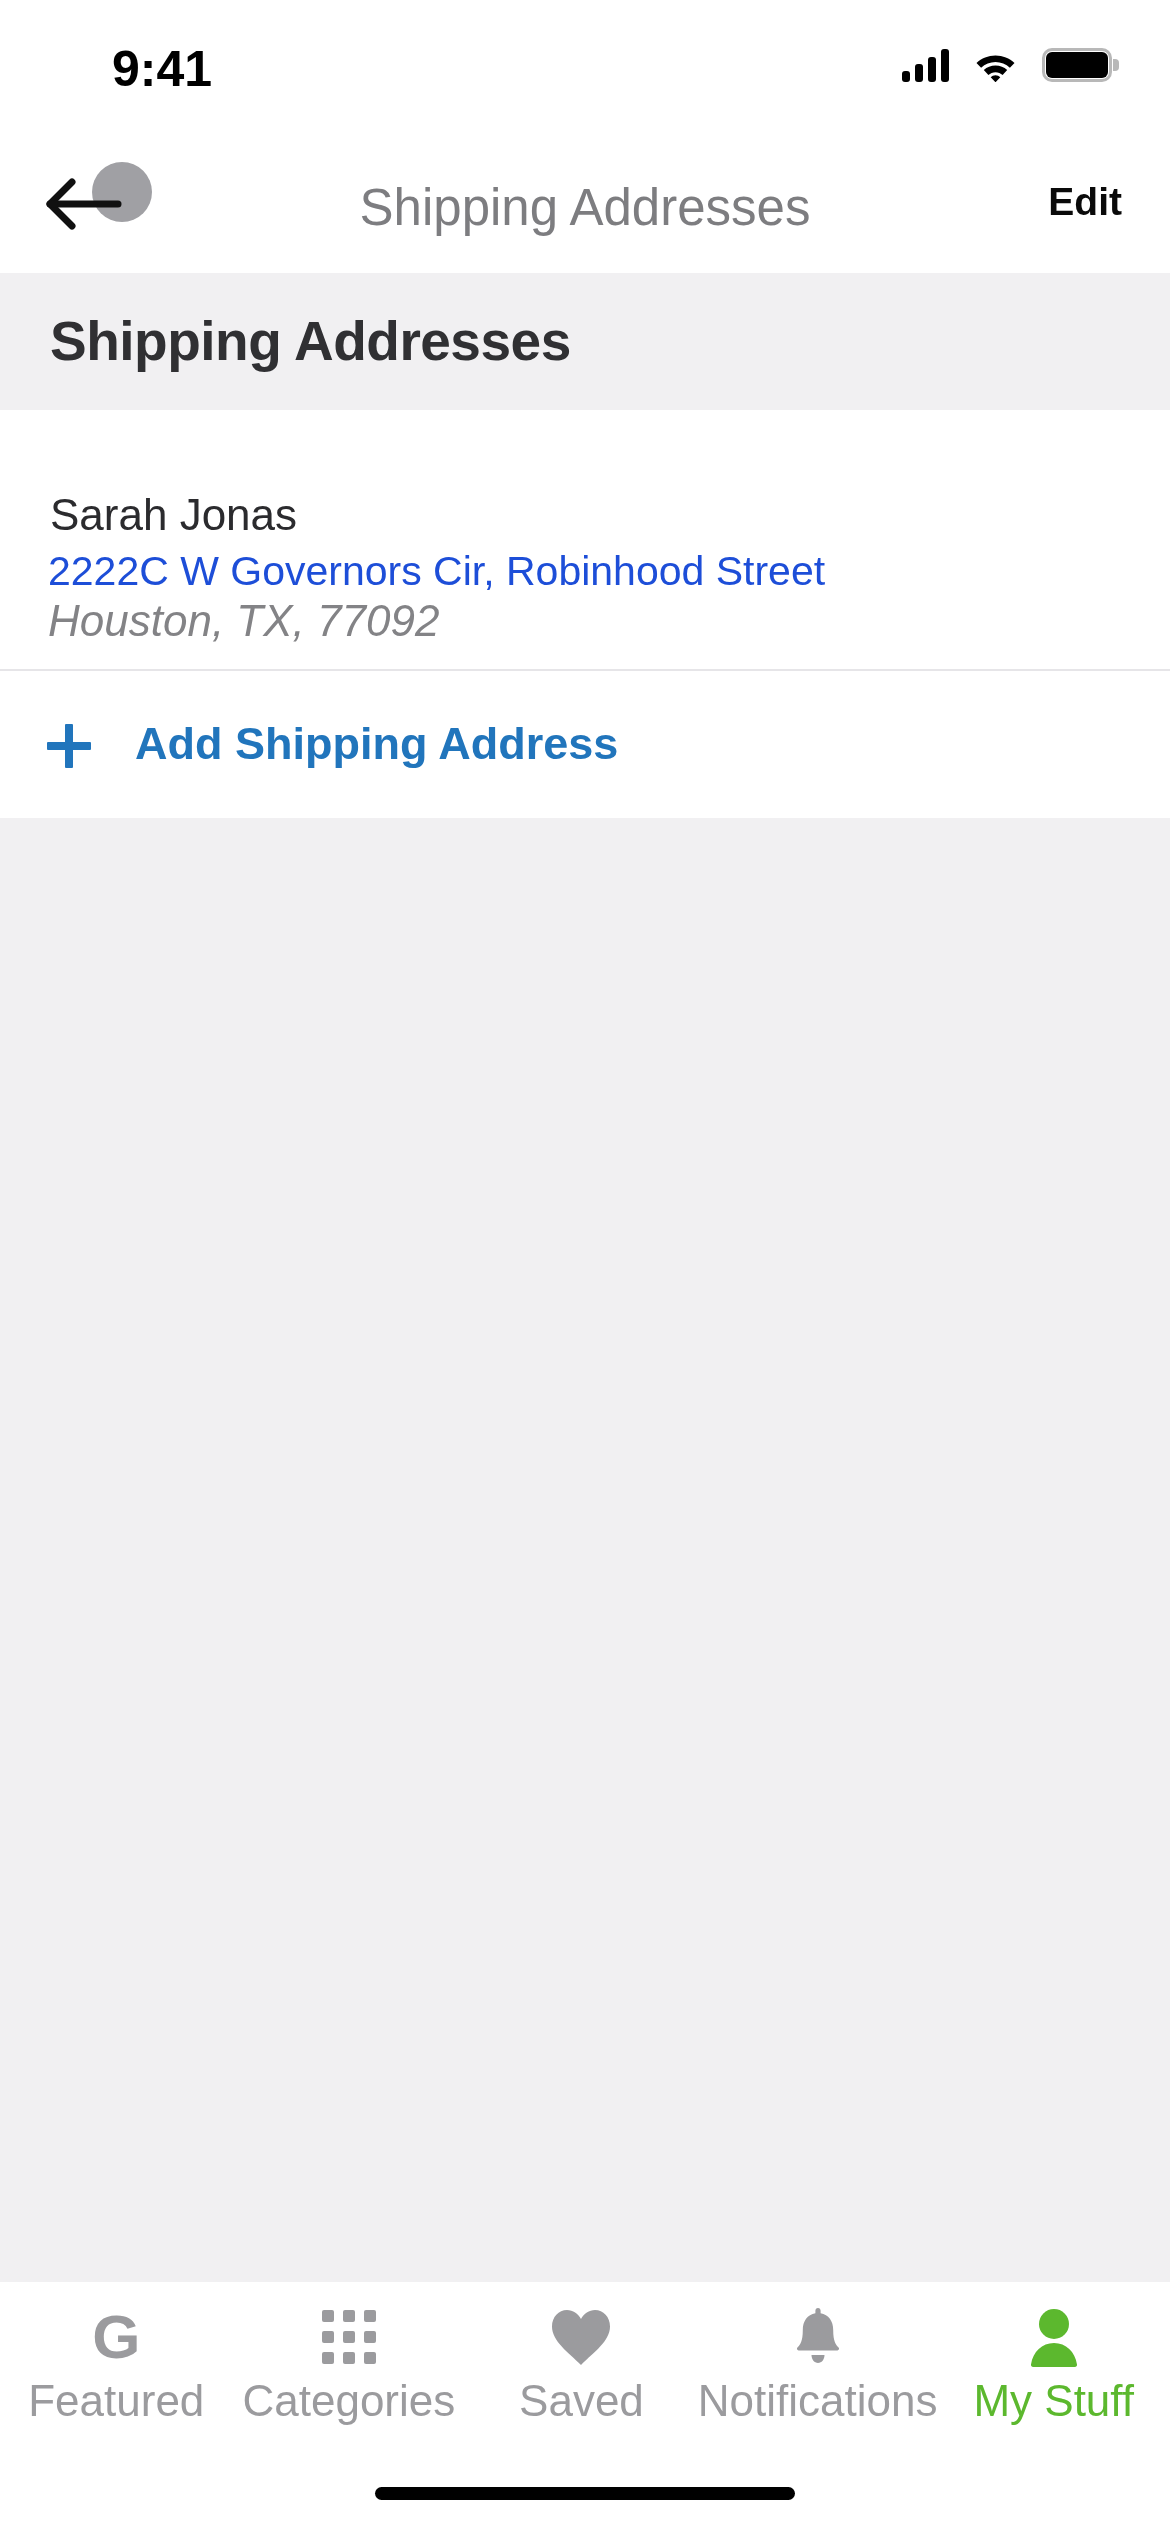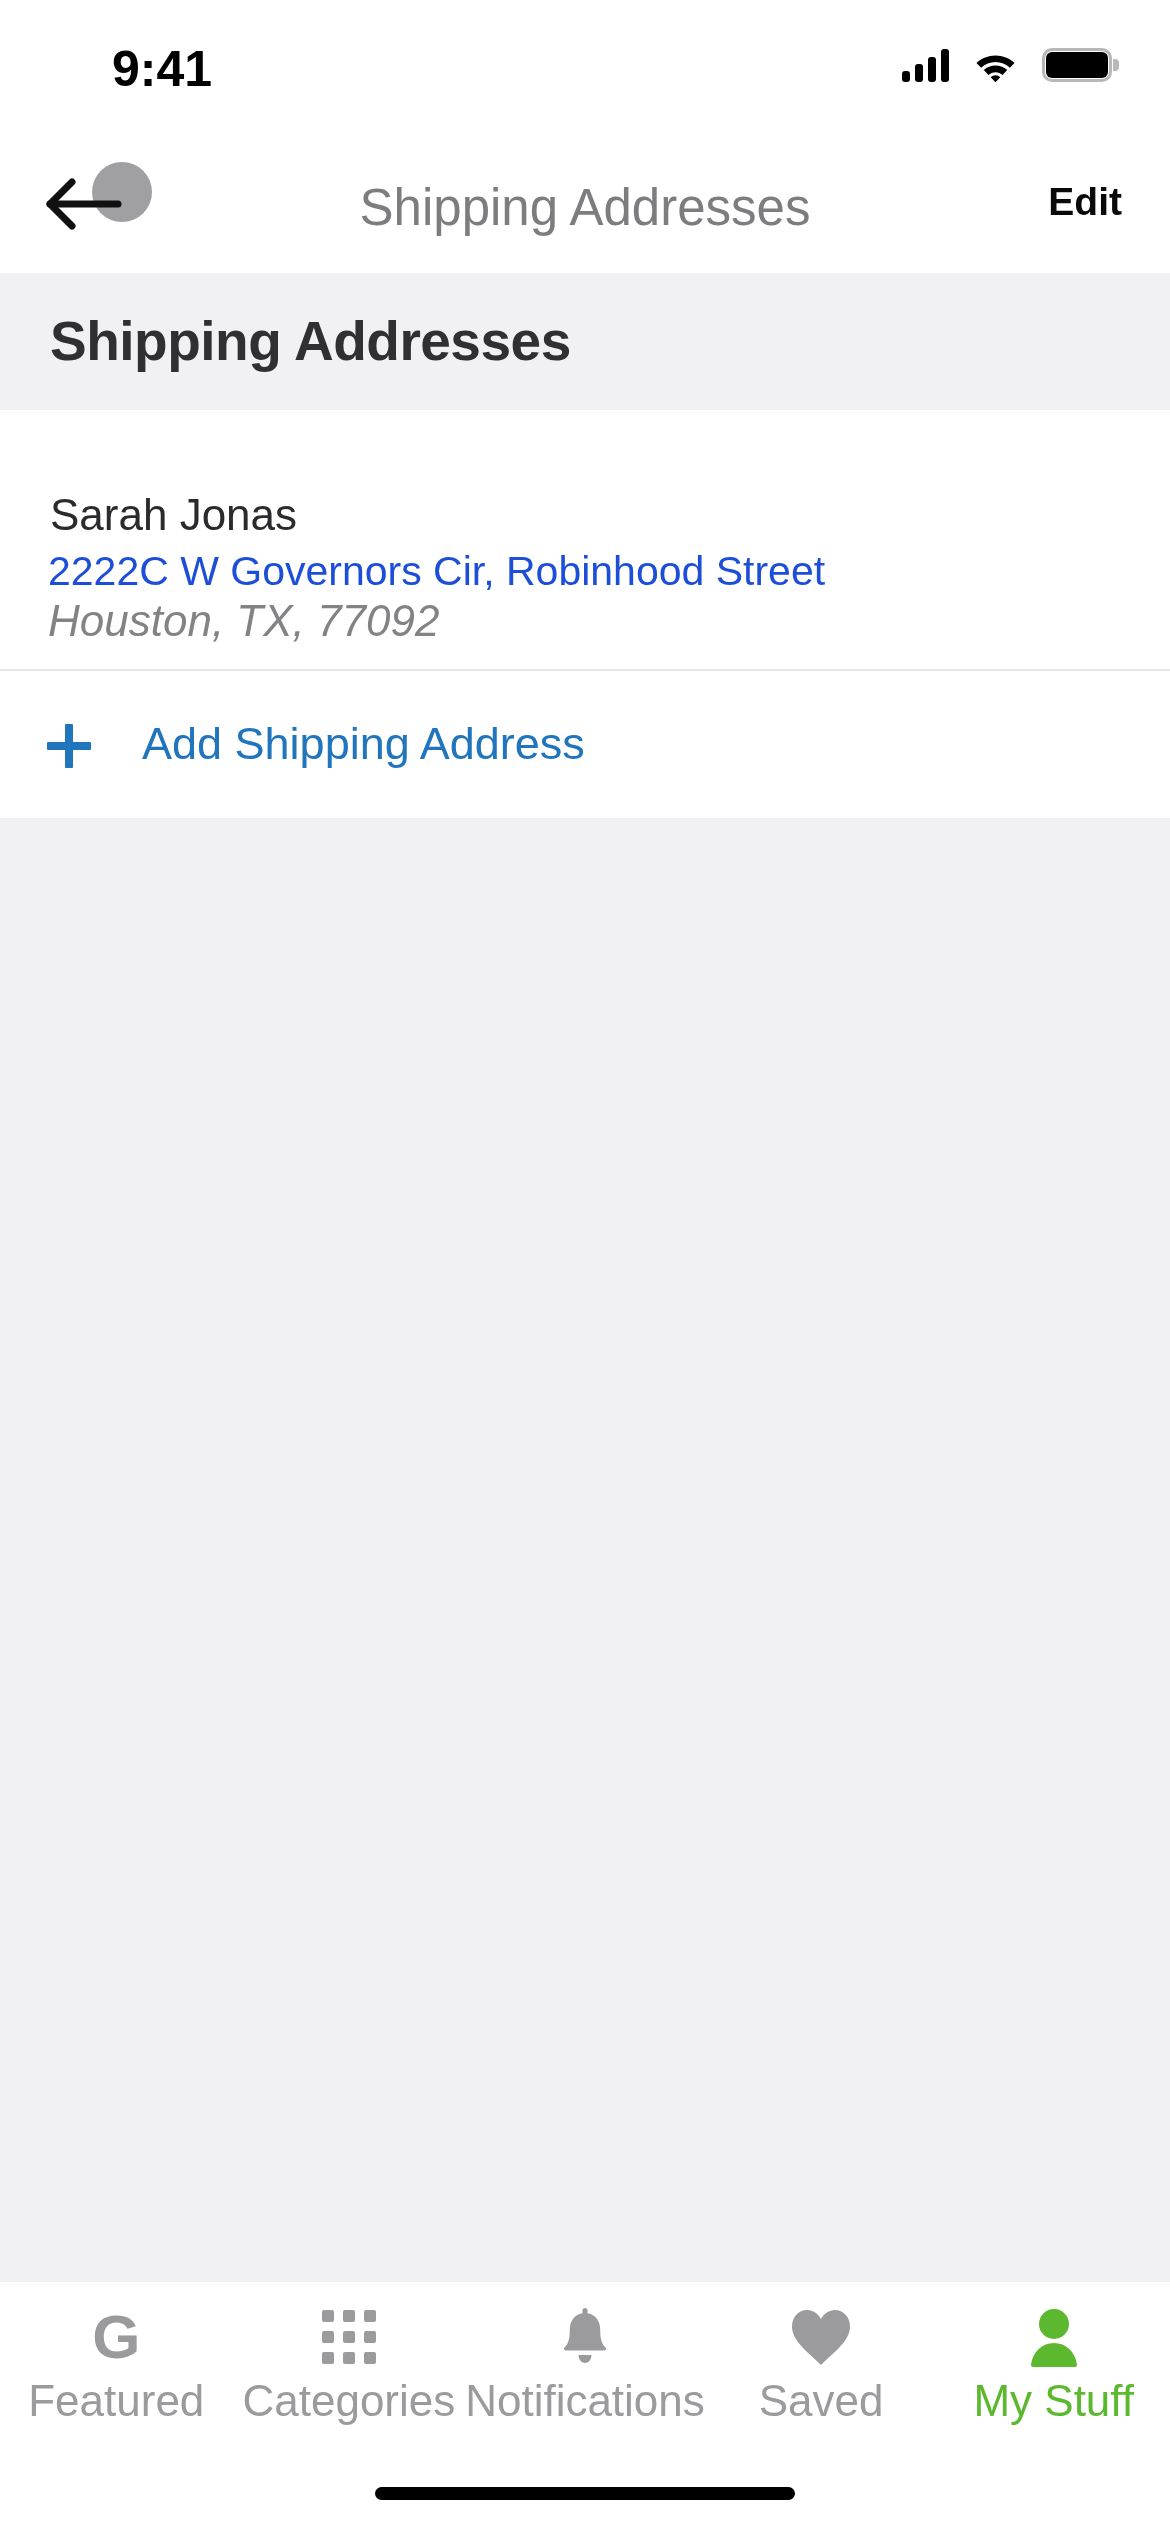--- a/index.html
+++ b/index.html
@@ -151,23 +151,24 @@
     position:absolute; left:47px; top:53px;
     width:44px; height:44px;
   }
   .add-plus-icon::before,
   .add-plus-icon::after {
     content:""; position:absolute; background:#2175bc; border-radius:1px;
   }
   .add-plus-icon::before { left:0; top:18px; width:44px; height:8px; }
   .add-plus-icon::after  { left:18px; top:0; width:8px; height:44px; }
   .add-label {
-    position:absolute; left:142px; top:47px;
+    position:absolute; left:135px; top:47px;
     font-size:45px;
     color:#2175bc;
+    font-weight:bold;
   }
 
   
   .filler {
     position:absolute; top:818px; left:0;
     width:1170px; height:1464px;
     background:#f1f0f2;
   }
 
   
@@ -309,37 +310,37 @@
           <span></span>
             <span></span>
             <span></span>
         </span>
       </span>
       <span class="tab-label">Categories</span>
     </div>
 
     <div class="tab">
       <span class="tab-icon">
+        <svg width="62" height="58" viewBox="0 0 62 58" aria-hidden="true">
+          <path d="M31 57C18 44 2 33 2 18.5 2 9 8.7 2 17 2c6 0 11 3.6 14 9 3-5.4 8-9 14-9 8.3 0 15 7 15 16.5C60 33 44 44 31 57z" fill="#9b9b9e"></path>
+        </svg>
+      </span>
+      <span class="tab-label">Saved</span>
+    </div>
+
+    <div class="tab">
+      <span class="tab-icon">
         <svg width="52" height="62" viewBox="0 0 52 62" aria-hidden="true">
           <path d="M26 2c1.6 0 2.6 1.2 2.6 2.8v2.4c8 1.4 12.6 7.8 12.6 16.8 0 11.4 2.6 14.6 5.4 17.6 1 1.1.3 2.8-1.2 2.8H6.6c-1.5 0-2.2-1.7-1.2-2.8 2.8-3 5.4-6.2 5.4-17.6 0-9 4.6-15.4 12.6-16.8V4.8C23.4 3.2 24.4 2 26 2z" fill="#9b9b9e"></path>
           <path d="M19.5 49h13c0 4.4-2.9 8-6.5 8s-6.5-3.6-6.5-8z" fill="#9b9b9e"></path>
         </svg>
       </span>
       <span class="tab-label">Notifications</span>
     </div>
 
-    <div class="tab">
-      <span class="tab-icon">
-        <svg width="62" height="58" viewBox="0 0 62 58" aria-hidden="true">
-          <path d="M31 57C18 44 2 33 2 18.5 2 9 8.7 2 17 2c6 0 11 3.6 14 9 3-5.4 8-9 14-9 8.3 0 15 7 15 16.5C60 33 44 44 31 57z" fill="#9b9b9e"></path>
-        </svg>
-      </span>
-      <span class="tab-label">Saved</span>
-    </div>
-
     <div class="tab active">
       <span class="tab-icon">
         <svg width="58" height="62" viewBox="0 0 58 62" aria-hidden="true">
           <circle cx="29" cy="18" r="15" fill="#5cb82e"></circle>
           <path d="M29 37c12 0 21 8.5 23 21.5.2 1.3-.8 2.5-2.1 2.5H8.1c-1.3 0-2.3-1.2-2.1-2.5C8 45.5 17 37 29 37z" fill="#5cb82e"></path>
         </svg>
       </span>
       <span class="tab-label">My Stuff</span>
     </div>
 

